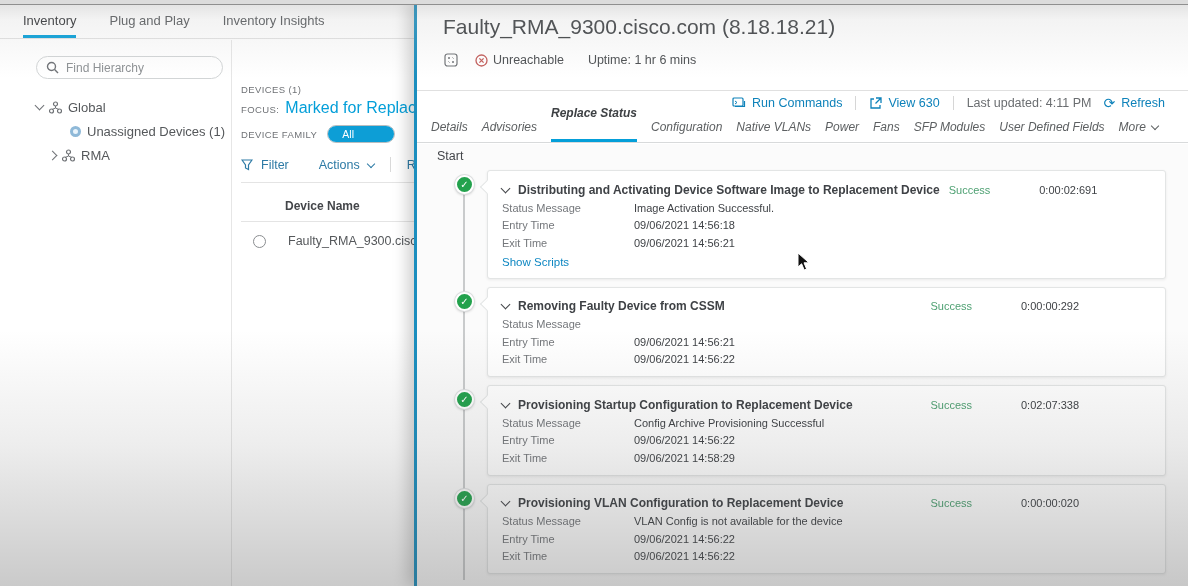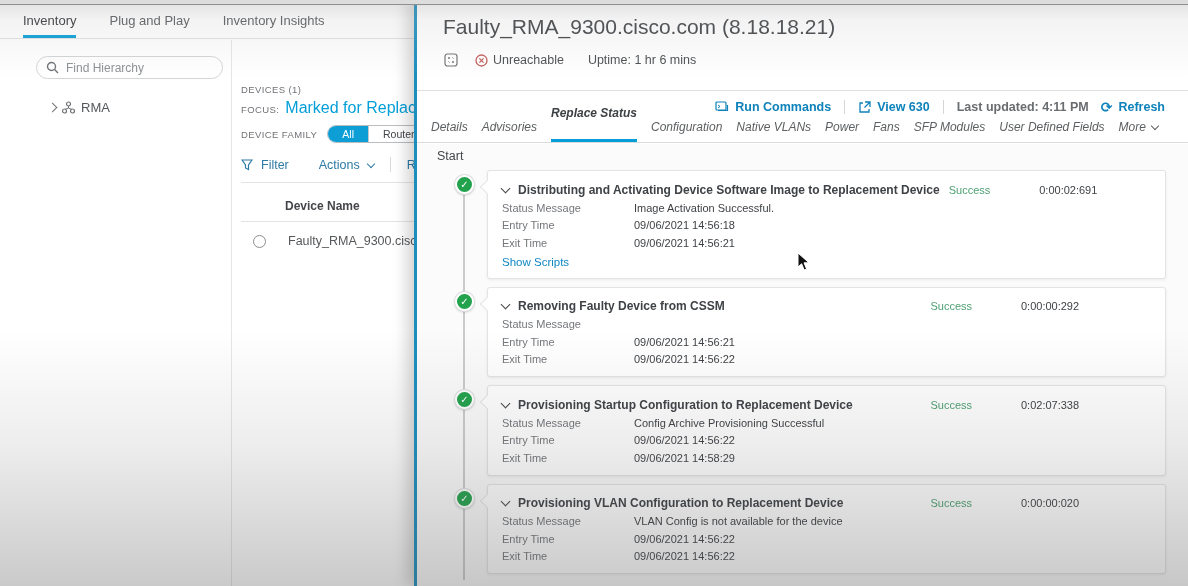--- a/index.html
+++ b/index.html
@@ -28,42 +28,42 @@
   .chev.right { transform:rotate(-45deg); }
   .donut { width:11px; height:11px; border:3px solid #8fb9d8; border-radius:50%; background:#eaf4fb; flex:0 0 auto; }
 
   
   .device-list { position:absolute; left:233px; top:34px; width:181px; height:546px; overflow:hidden; }
   .dl-inner { width:420px; padding:44px 0 0 8px; }
   .eyebrow { font-size:9.5px; letter-spacing:.4px; color:#6f7276; }
   .focus-row { margin-top:4px; display:flex; align-items:baseline; gap:6px; white-space:nowrap; }
   .focus-value { font-size:16px; color:#049fd9; }
   .family-row { margin-top:8px; display:flex; align-items:center; gap:10px; white-space:nowrap; }
-  .segmented { display:flex; border:1px solid #b9bdbf; border-radius:9px; overflow:hidden; height:18px; }
+  .segmented { display:flex; border:1px solid #b9bdbf; border-radius:9px; overflow:hidden; height:18px;flex-direction:column; }
   .segment { font-size:10.5px; padding:2px 14px; background:#fff; color:#44464a; border-left:1px solid #c6cacc; display:flex; align-items:center; cursor:pointer; }
   .segment:first-child { border-left:none; }
   .segment.active { background:#0d9ed6; color:#fff; }
   .actions-row { margin-top:14px; display:flex; align-items:center; gap:8px; font-size:12.5px; color:#2d7aa5; white-space:nowrap; }
   .actions-row .chev-sm { width:6px; height:6px; border-right:1.5px solid #2d7aa5; border-bottom:1.5px solid #2d7aa5; transform:rotate(45deg); margin-top:-2px; }
   .vsep { width:1px; height:15px; background:#d9d9d9; margin:0 8px; }
   .dl-divider { width:100%; height:1px; background:#e4e4e4; margin-top:10px; }
   .col-header { margin-top:16px; margin-left:44px; font-size:12px; font-weight:bold; color:#44464a; }
   .dl-divider2 { width:100%; height:1px; background:#e4e4e4; margin-top:8px; }
   .device-row { display:flex; align-items:center; margin-top:12px; gap:22px; }
   .radio { width:13px; height:13px; border:1.5px solid #8a8d90; border-radius:50%; background:#fff; margin-left:12px; flex:0 0 auto; cursor:pointer; }
   .device-name { font-size:12.5px; color:#55585b; white-space:nowrap; }
 
   
   .panel { position:absolute; left:414px; top:0; width:774px; height:586px; background:#fff; border-left:3px solid #1b8ebe; box-shadow:-7px 0 14px rgba(0,0,0,.18); z-index:10; }
   .panel-title { position:absolute; left:26px; top:15px; font-size:21px; color:#3e4144; white-space:nowrap; }
   .status-row { position:absolute; left:27px; top:53px; display:flex; align-items:center; font-size:12.5px; color:#4c4f52; }
   .status-row .gap1 { width:17px; } .status-row .gap2 { width:24px; }
   .reach { display:flex; align-items:center; gap:5px; }
   .hdr-divider { position:absolute; left:0; top:90px; width:100%; height:1px; background:#e0e0e0; }
-  .toolbar { position:absolute; right:23px; top:92px; height:22px; display:flex; align-items:flex-end; font-size:12.5px; color:#0e82ba;font-weight:bold; }
+  .toolbar { position:absolute; right:23px; top:92px; height:22px; display:flex; align-items:center; font-size:12.5px; color:#0e82ba; }
   .tool-link { display:flex; align-items:center; gap:6px; cursor:pointer; white-space:nowrap; }
   .muted { color:#6a6d70; cursor:default; }
   .toolbar .vsep { height:14px; margin:0 13px; background:#d6d6d6; }
   .toolbar .sp { width:12px; }
   .refresh-glyph { font-size:14px; color:#0e82ba; line-height:1; }
 
   .panel-tabs { position:absolute; left:0; top:114px; width:100%; height:29px; display:flex; align-items:flex-end; justify-content:space-between; padding:0 30px 0 14px; border-bottom:1px solid #d8dadb;font-style:italic; }
   .panel-tab { font-size:12px; color:#5d6062; padding-bottom:8px; cursor:pointer; white-space:nowrap; display:flex; align-items:center; gap:6px; }
   .panel-tab.active { color:#3e4144; font-weight:bold; border-bottom:3px solid #049fd9; padding-bottom:19px; }
   .panel-tab .chev-sm { width:6px; height:6px; border-right:1.5px solid #5d6062; border-bottom:1.5px solid #5d6062; transform:rotate(45deg); margin-top:-2px; }
@@ -112,20 +112,39 @@
         <span class="icon">
           <svg width="13" height="13" viewBox="0 0 13 13">
               <circle cx="5.5" cy="5.5" r="4" fill="none" stroke="#6f7276" stroke-width="1.4"></circle>
               <line x1="8.6" y1="8.6" x2="12" y2="12" stroke="#6f7276" stroke-width="1.4"></line>
             </svg>
         </span>
         <input type="text" placeholder="Find Hierarchy" style="">
       </div>
       <div class="tree">
         <div class="tree-row">
+          <span class="indent1"></span>
+          <span class="chev down"></span>
+          <span class="icon">
+            <svg width="13" height="13" viewBox="0 0 13 13">
+                <circle cx="6.5" cy="3" r="2" fill="none" stroke="#6f7276" stroke-width="1.2"></circle>
+                <circle cx="2.5" cy="10" r="2" fill="none" stroke="#6f7276" stroke-width="1.2"></circle>
+                <circle cx="10.5" cy="10" r="2" fill="none" stroke="#6f7276" stroke-width="1.2"></circle>
+                <path d="M6.5 5v2M6.5 7L3 8.5M6.5 7L10 8.5" stroke="#6f7276" stroke-width="1" fill="none"></path>
+              </svg>
+          </span>
+          <span>Global</span>
+        </div>
+        <div class="tree-row">
+          <span class="indent2"></span>
+            <span class="indent2"></span>
+          <span class="donut"></span>
+          <span>Unassigned Devices (1)</span>
+        </div>
+        <div class="tree-row">
           <span class="indent2"></span>
           <span class="chev right"></span>
           <span class="icon">
             <svg width="13" height="13" viewBox="0 0 13 13">
                 <circle cx="6.5" cy="3" r="2" fill="none" stroke="#6f7276" stroke-width="1.2"></circle>
                 <circle cx="2.5" cy="10" r="2" fill="none" stroke="#6f7276" stroke-width="1.2"></circle>
                 <circle cx="10.5" cy="10" r="2" fill="none" stroke="#6f7276" stroke-width="1.2"></circle>
                 <path d="M6.5 5v2M6.5 7L3 8.5M6.5 7L10 8.5" stroke="#6f7276" stroke-width="1" fill="none"></path>
               </svg>
           </span>

